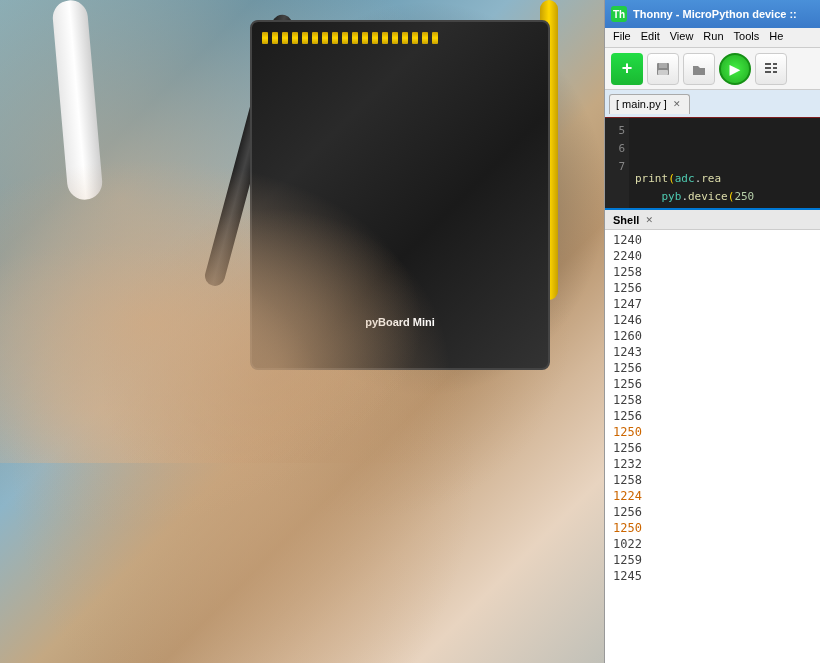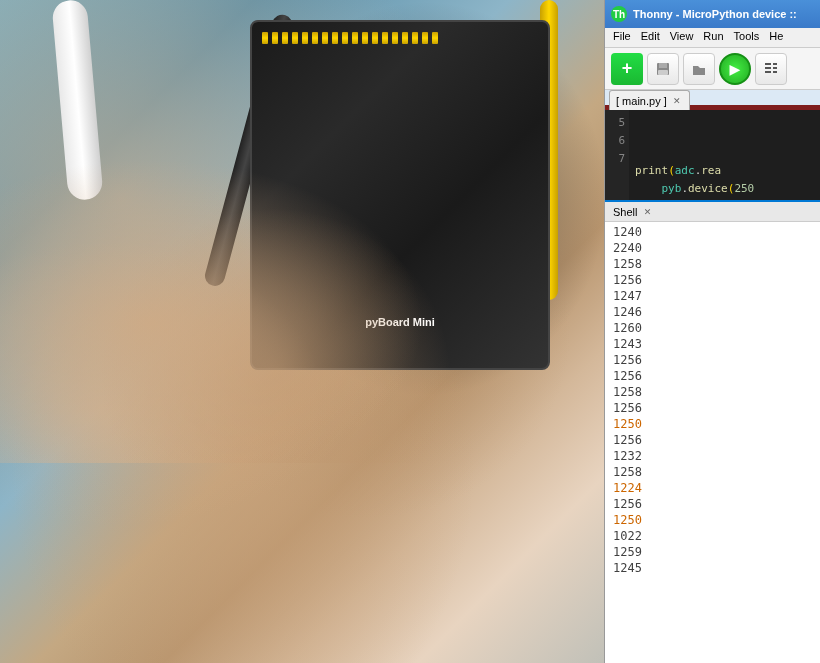--- a/index.html
+++ b/index.html
@@ -107,21 +107,21 @@
       display: flex;
       align-items: center;
       padding: 0 6px;
       gap: 6px;
       flex-shrink: 0;
     }
 
     .title-bar-icon {
       width: 16px; height: 16px;
       background: #22cc44;
-      border-radius: 8px;
+      border-radius: 3px;
       display: flex; align-items: center; justify-content: center;
       font-size: 10px; color: white; font-weight: bold;
     }
 
     .title-bar-text {
       color: white;
       font-size: 11px;
       font-weight: bold;
       flex: 1;
     }
@@ -173,26 +173,26 @@
 
     .toolbar-btn-run {
       background: linear-gradient(180deg, #22dd22, #1ab81a);
       border-color: #159015;
       border-radius: 50%;
       width: 32px; height: 32px;
     }
 
     
     .tab-bar {
-      height: 20px;
+      height: 28px;
       background: #dce9f5;
       display: flex;
-      align-items: flex-start;
+      align-items: center;
       padding: 0 4px;
-      border-bottom: 5px solid #7f1d1d;
+      border-bottom: 1px solid #7f1d1d;
       flex-shrink: 0;
     }
 
     .tab {
       height: 20px;
       background: #f0f0f0;
       border: 1px solid #aaa;
       border-bottom: none;
       padding: 0 6px;
       display: flex;
@@ -273,21 +273,21 @@
       border-bottom: 1px solid #ccc;
       display: flex;
       align-items: center;
       padding: 0 8px;
       gap: 4px;
       flex-shrink: 0;
     }
 
     .shell-title {
       font-size: 11px;
-      font-weight: normal;
+      font-weight: bold;
       color: #000;
       text-align: center;
     }
 
     .shell-close {
       width: 12px; height: 12px;
       display: flex; align-items: center; justify-content: center;
       font-size: 9px;
       color: #666;
       cursor: pointer;

